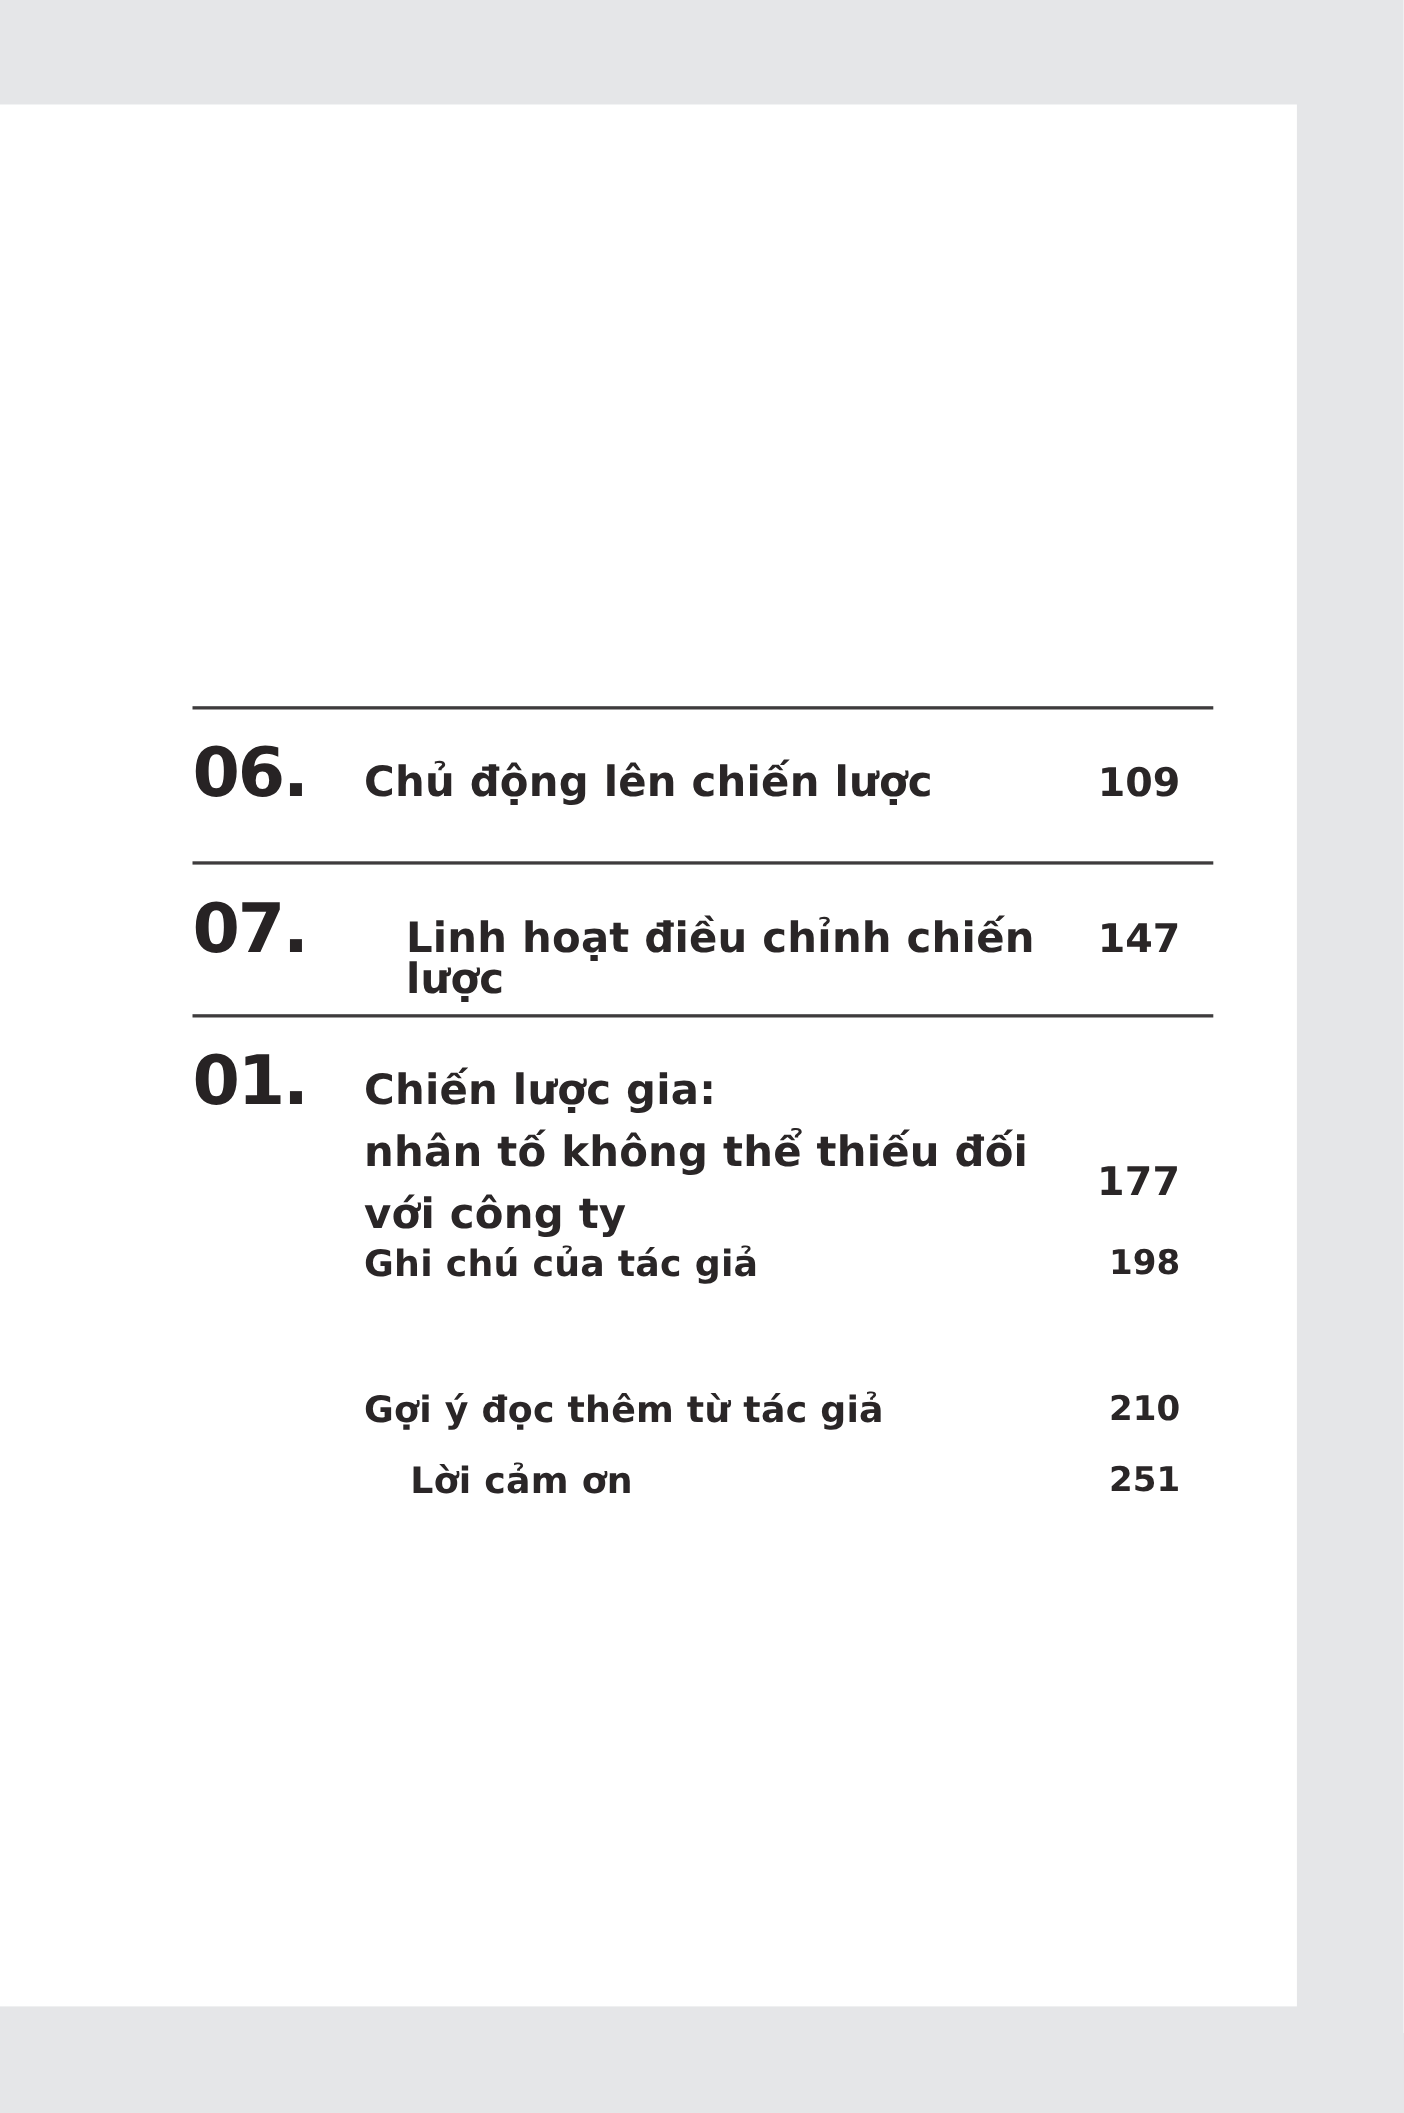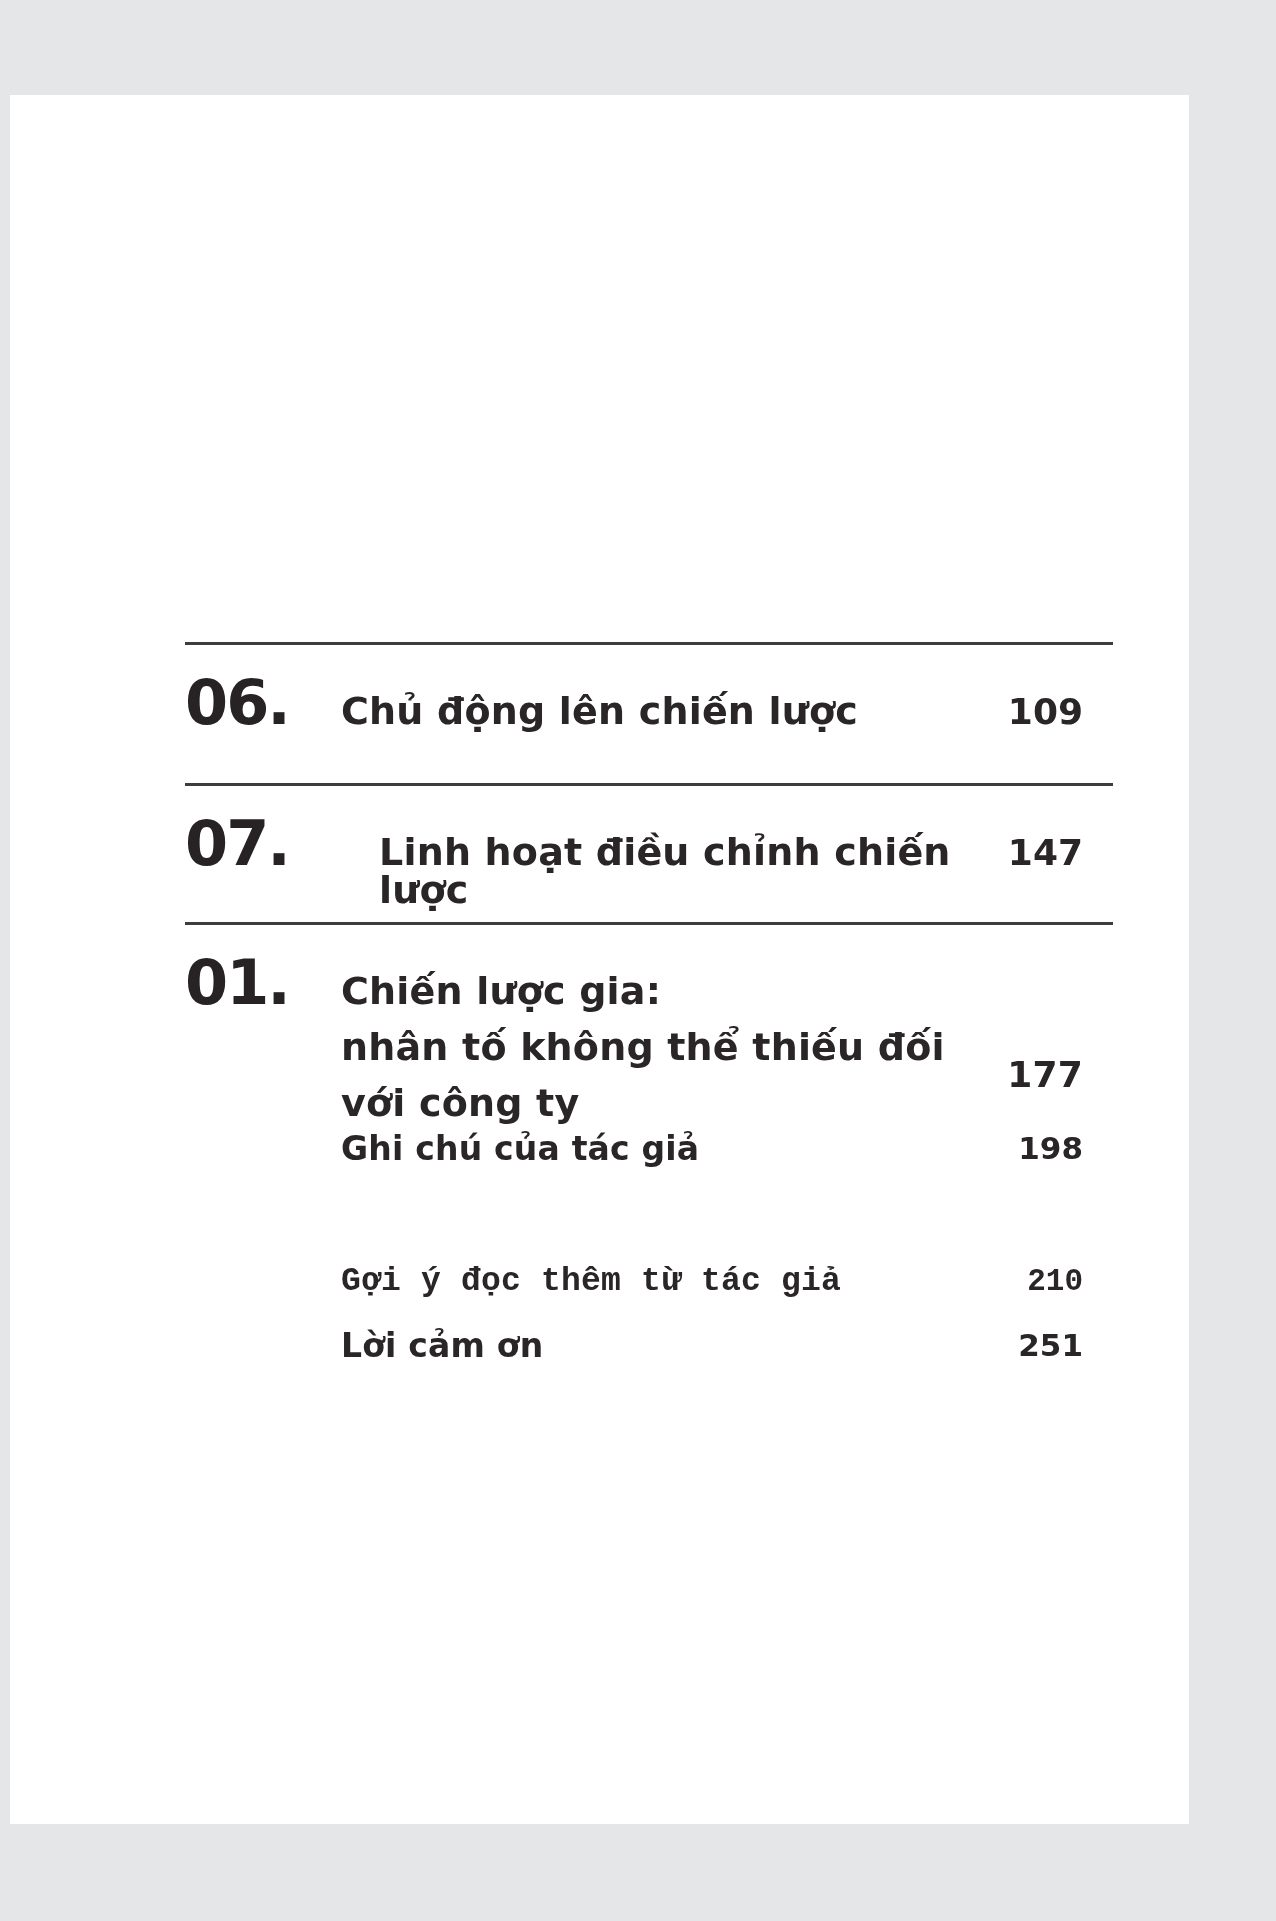--- a/index.html
+++ b/index.html
@@ -10,21 +10,21 @@
     width: 1276px;
     height: 1921px;
     background: #e5e6e8;
     font-family: "DejaVu Sans", "Liberation Sans", sans-serif;
     color: #272324;
     position: relative;
     overflow: hidden;
   }
   .paper {
     position: absolute;
-    left: 10px;
+    left: 0;
     top: 95px;
     width: 1179px;
     height: 1729px;
     background: #ffffff;
   }
   .rule {
     position: absolute;
     left: 175px;
     width: 928px;
     height: 3px;
@@ -87,22 +87,22 @@
   .back-row {
     position: absolute;
     left: 331px;
     right: 106px;
     display: flex;
     justify-content: space-between;
     align-items: center;
   }
   .back-row-1 { top: 1037px; }
   .back-row-2 { top: 1104px; }
-  .back-row-3 { top: 1170px; font-family: Liberation Mono, monospace; }
-  .back-row-4 { top: 1234px; }
+  .back-row-3 { top: 1170px; }
+  .back-row-4 { top: 1234px; margin-left: 42px; }
 
   .back-title {
     font-size: 33px;
     font-weight: 600;
     letter-spacing: 0.2px;
     line-height: 1;
     color: #2a2627;
   }
   .back-page {
     font-size: 31px;

